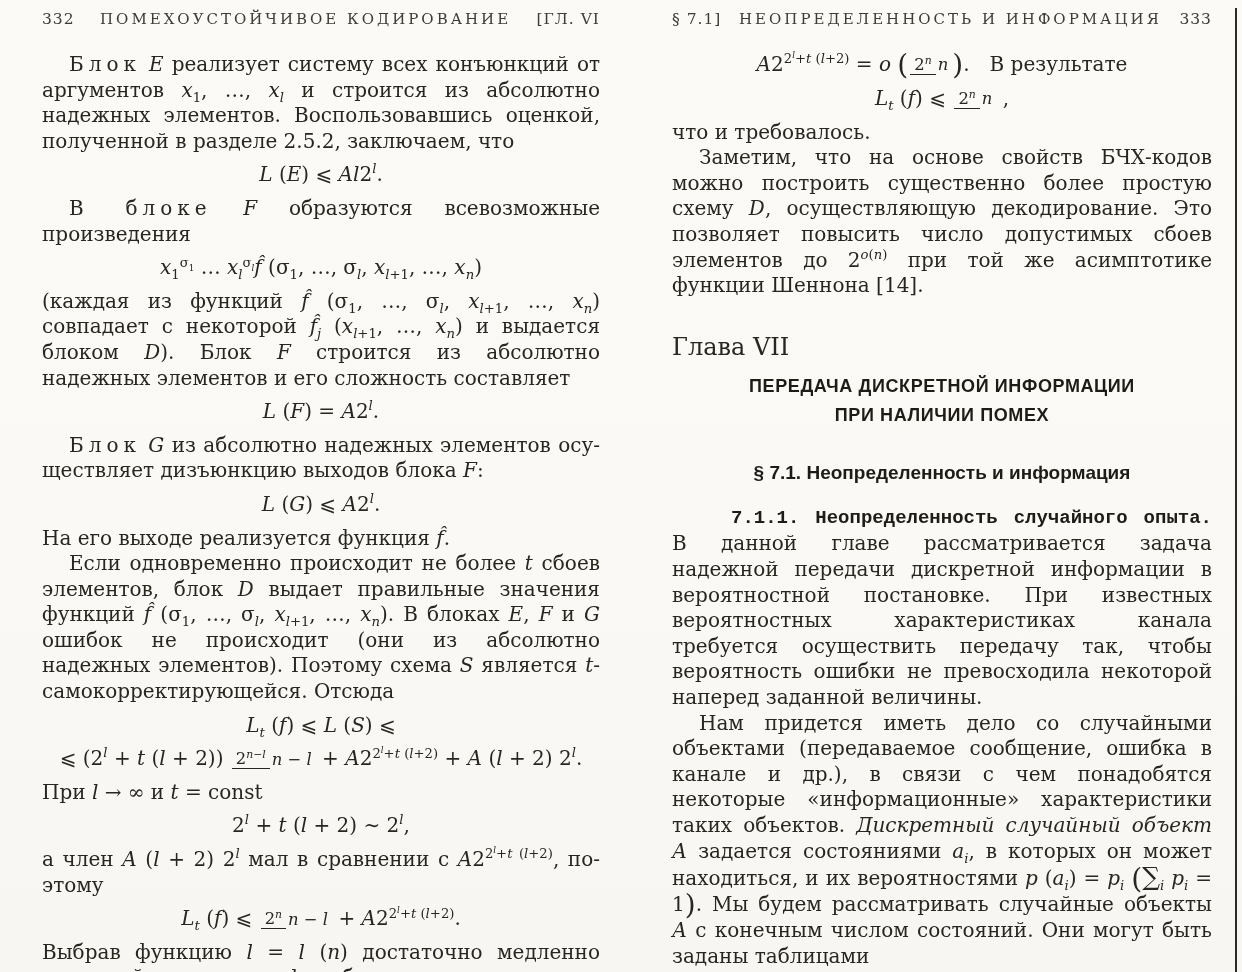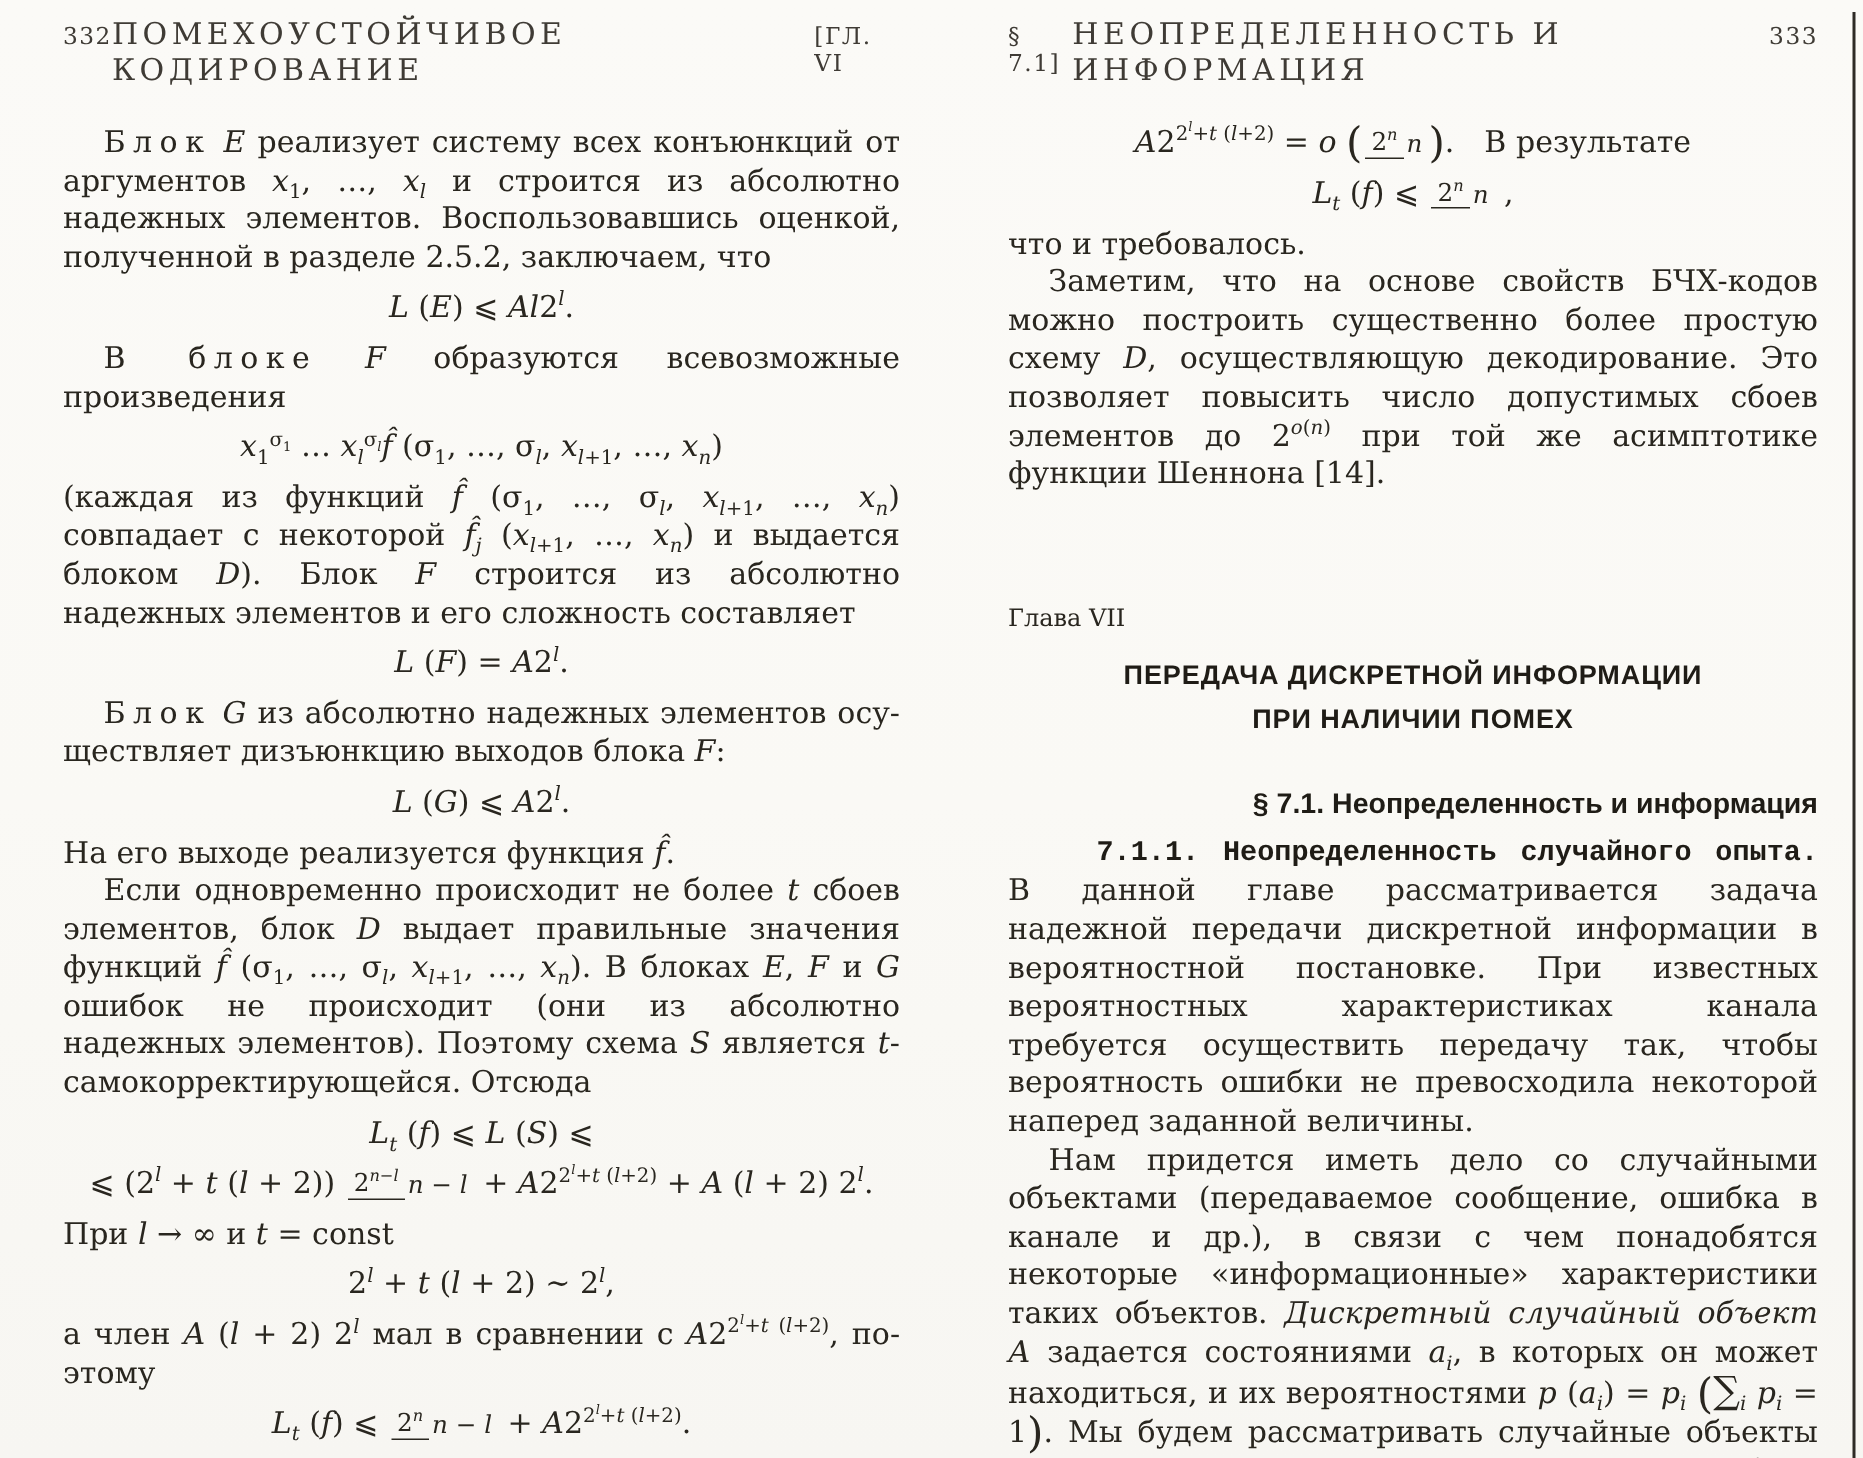--- a/index.html
+++ b/index.html
@@ -6,43 +6,43 @@
   .sheet{position:relative;width:1242px;height:972px;margin:0 auto;overflow:hidden;
          background:linear-gradient(180deg,#fbfaf7 0%,#faf9f5 55%,#f7f6f2 100%);
          color:#29261f;font-family:"DejaVu Serif",serif;}
   .page{position:absolute;top:0;height:972px;box-sizing:border-box;}
   .page-left{left:0;width:620px;padding:10px 20px 0 42px;}
   .page-right{left:620px;width:622px;padding:10px 30px 16px 52px;}
 
   .runhead{display:flex;justify-content:space-between;align-items:baseline;
            font-size:15px;color:#3f3b35;margin-bottom:24px;}
   .runhead .rh-side{font-size:15.5px;letter-spacing:1px;}
-  .runhead .rh-title{letter-spacing:3px;font-size:20px;}
+  .runhead .rh-title{letter-spacing:3px;font-size:15px;}
 
   .pbody{font-size:20px;line-height:25.6px;text-align:justify;hyphens:manual;}
   .p{margin:0;text-indent:27px;}
   .p0{margin:0;text-indent:0;}
   .fc{margin:8px 0;text-align:center;text-indent:0;}
   .fl{margin:8px 0;text-align:center;text-indent:0;}
 
   sup{font-size:66%;line-height:0;}
   sub{font-size:66%;line-height:0;}
   .frac{display:inline-flex;flex-direction:row;align-items:center;vertical-align:middle;
         line-height:1.12;font-size:0.82em;margin:0 2px;text-indent:0;}
   .frac>span:first-child{border-bottom:1.4px solid #29261f;padding:0 4px;}
   .frac>span{padding:0 2px;}
   .sp{letter-spacing:5px;}
   .bb{font-size:1.4em;vertical-align:-0.12em;font-style:normal;}
   .sum{font-size:1.25em;}
 
-  .chapter-label{font-size:16px;margin:70px 0 12px;text-indent:0;}
+  .chapter-label{font-size:24px;margin:36px 0 12px;text-indent:0;}
   .chapter-title{font-family:"Liberation Sans",sans-serif;font-weight:700;font-size:18px;
                  line-height:29px;letter-spacing:0.6px;color:#1f1c16;margin:0 0 6px;text-align:center;}
   .section-heading{font-family:"Liberation Sans",sans-serif;font-weight:700;font-size:19px;
-                   color:#1f1c16;margin:30px 0 4px;text-align:right;text-indent:0;}
+                   color:#1f1c16;margin:30px 0 18px;text-align:center;text-indent:0;}
   .runin{font-family:Liberation Mono, monospace;font-weight:700;font-size:19px;color:#1f1c16;margin-left:32px;}
 
   .edge-line{position:absolute;right:5px;top:8px;bottom:0;width:2px;background:#2e2b26;}
 </style>
 </head>
 <body>
 
 <div class="sheet">
 
   <div class="page page-left">

